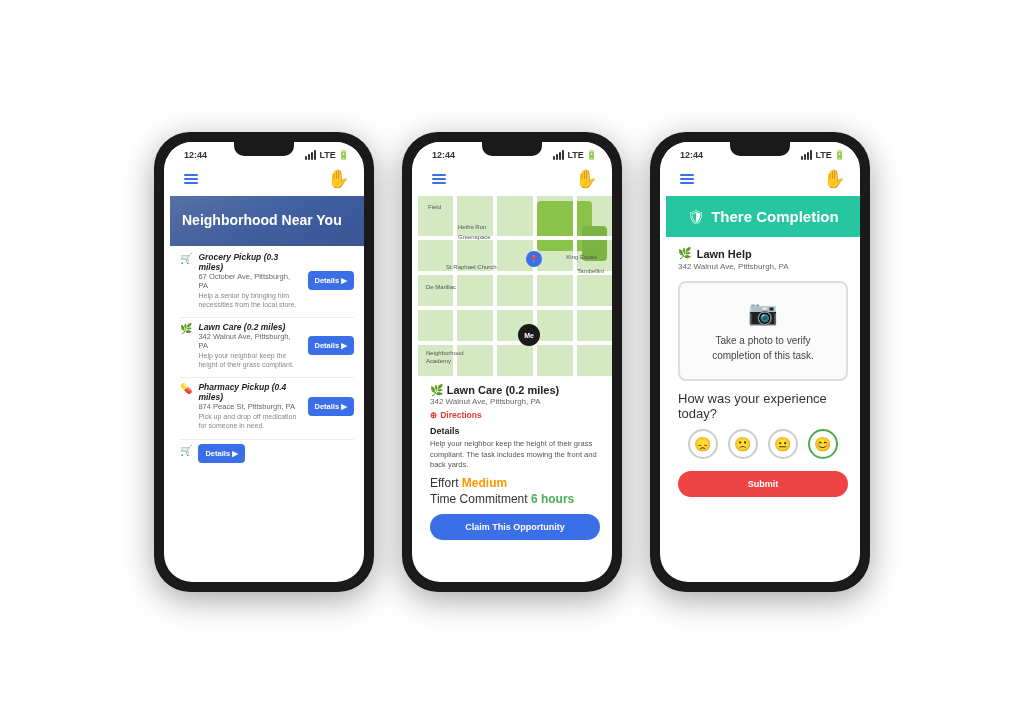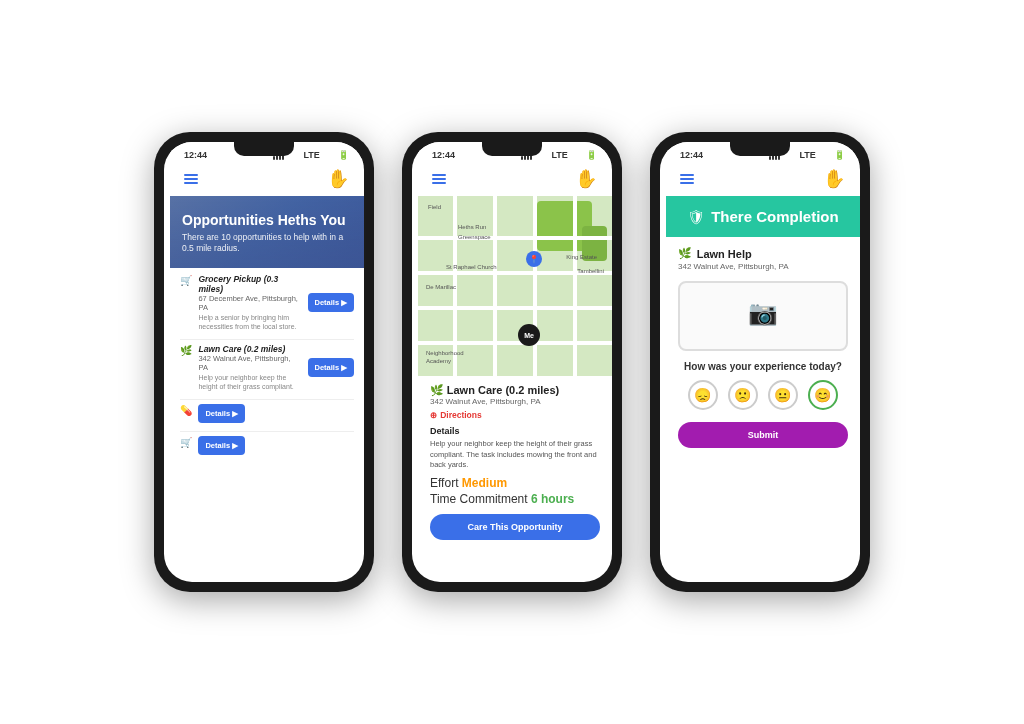--- a/index.html
+++ b/index.html
@@ -63,21 +63,21 @@
       align-items: center;
       padding: 8px 14px 4px;
       font-size: 9px;
       font-weight: 600;
       color: #333;
       background: white;
       flex-shrink: 0;
     }
     .status-right {
       display: flex;
-      gap: 19px;
+      gap: 3px;
       align-items: center;
     }
     .signal-bars { display: flex; gap: 1px; align-items: flex-end; }
     .signal-bar { background: #333; width: 2px; border-radius: 1px; }
 
     
     .nav-bar {
       display: flex;
       justify-content: space-between;
       align-items: center;
@@ -229,38 +229,38 @@
       display: flex;
       flex-direction: column;
       align-items: center;
       justify-content: center;
       margin-bottom: 10px;
       background: #fafafa;
     }
     .camera-icon { font-size: 24px; color: #3a6fe8; margin-bottom: 6px; }
     .photo-text { font-size: 10px; color: #444; text-align: center; line-height: 1.5; font-weight: 500; }
 
-    .experience-label { font-size: 10px; font-weight: 700; color: #333; text-align: center; margin-bottom: 8px; }
+    .experience-label { font-size: 13px; font-weight: 400; color: #333; text-align: left; margin-bottom: 8px; }
     .emoji-row { display: flex; justify-content: center; gap: 10px; margin-bottom: 12px; }
     .emoji-btn {
       width: 30px;
       height: 30px;
       border-radius: 50%;
       border: 2px solid #ccc;
       background: white;
       display: flex;
       align-items: center;
       justify-content: center;
       font-size: 14px;
       cursor: pointer;
     }
     .emoji-btn.active { border-color: #4caf50; }
     .submit-btn {
       width: 100%;
-      background: #a21caf;
+      background: #ef4444;
       color: white;
       border: none;
       border-radius: 20px;
       padding: 8px;
       font-size: 9px;
       font-weight: 700;
       cursor: pointer;
     }
 
     
@@ -297,50 +297,54 @@
       <div class="nav-bar">
         <div class="hamburger">
           <span></span>
             <span></span>
             <span></span>
         </div>
         <span class="hand-icon">✋</span>
       </div>
 
       <div class="hero-section">
-        <div class="hero-title">Opportunities Heths You</div>
-        <div class="hero-subtitle">There are 10 opportunities to help with in a 0.5 mile radius.</div>
+        <div class="hero-title">Neighborhood Near You</div>
       </div>
 
       <div class="opportunity-list">
 
         <div class="opportunity-item">
           <div class="opp-icon">🛒</div>
           <div class="opp-content">
             <div class="opp-title">Grocery Pickup (0.3 miles)</div>
-            <div class="opp-address">67 December Ave, Pittsburgh, PA</div>
+            <div class="opp-address">67 October Ave, Pittsburgh, PA</div>
             <div class="opp-desc">Help a senior by bringing him necessities from the local store.</div>
           </div>
           <button class="details-btn">Details</button>
         </div>
         <div class="divider"></div>
 
         <div class="opportunity-item">
           <div class="opp-icon">🌿</div>
           <div class="opp-content">
             <div class="opp-title">Lawn Care (0.2 miles)</div>
             <div class="opp-address">342 Walnut Ave, Pittsburgh, PA</div>
             <div class="opp-desc">Help your neighbor keep the height of their grass compliant.</div>
           </div>
           <button class="details-btn">Details</button>
         </div>
         <div class="divider"></div>
 
         <div class="opportunity-item">
           <div class="opp-icon">💊</div>
+          <div class="opp-content">
+            <div class="opp-title">Pharmacy Pickup (0.4 miles)</div>
+            <div class="opp-address">874 Peace St, Pittsburgh, PA</div>
+            <div class="opp-desc">Pick up and drop off medication for someone in need.</div>
+          </div>
           <button class="details-btn">Details</button>
         </div>
         <div class="divider"></div>
 
         <div class="opportunity-item">
           <div class="opp-icon">🛒</div>
           <button class="details-btn">Details</button>
         </div>
       </div>
     </div>
@@ -419,21 +423,21 @@
         <div class="detail-desc-title">Details</div>
         <div class="detail-desc-text">Help your neighbor keep the height of their grass compliant. The task includes mowing the front and back yards.</div>
         <div class="detail-meta">
           <span>Effort</span>
           <span class="meta-value">Medium</span>
         </div>
         <div class="detail-meta">
           <span>Time Commitment</span>
           <span class="meta-value-green">6 hours</span>
         </div>
-        <button class="claim-btn">Care This Opportunity</button>
+        <button class="claim-btn">Claim This Opportunity</button>
       </div>
     </div>
   </div>
 
   <div class="phone">
     <div class="phone-notch"></div>
     <div class="phone-inner">
 
       <div class="status-bar">
         <span>12:44</span>
@@ -465,20 +469,21 @@
 
       <div class="verify-body">
         <div class="verify-task-title">
           <span>🌿</span>
           <span>Lawn Help</span>
         </div>
         <div class="verify-task-address">342 Walnut Ave, Pittsburgh, PA</div>
         
         <div class="photo-box">
           <div class="camera-icon">📷</div>
+          <div class="photo-text">Take a photo to verify completion of this task.</div>
         </div>
         
         <div class="experience-label">How was your experience today?</div>
         <div class="emoji-row">
           <button class="emoji-btn">😞</button>
           <button class="emoji-btn">🙁</button>
           <button class="emoji-btn">😐</button>
           <button class="emoji-btn active">😊</button>
         </div>
         <button class="submit-btn">Submit</button>

